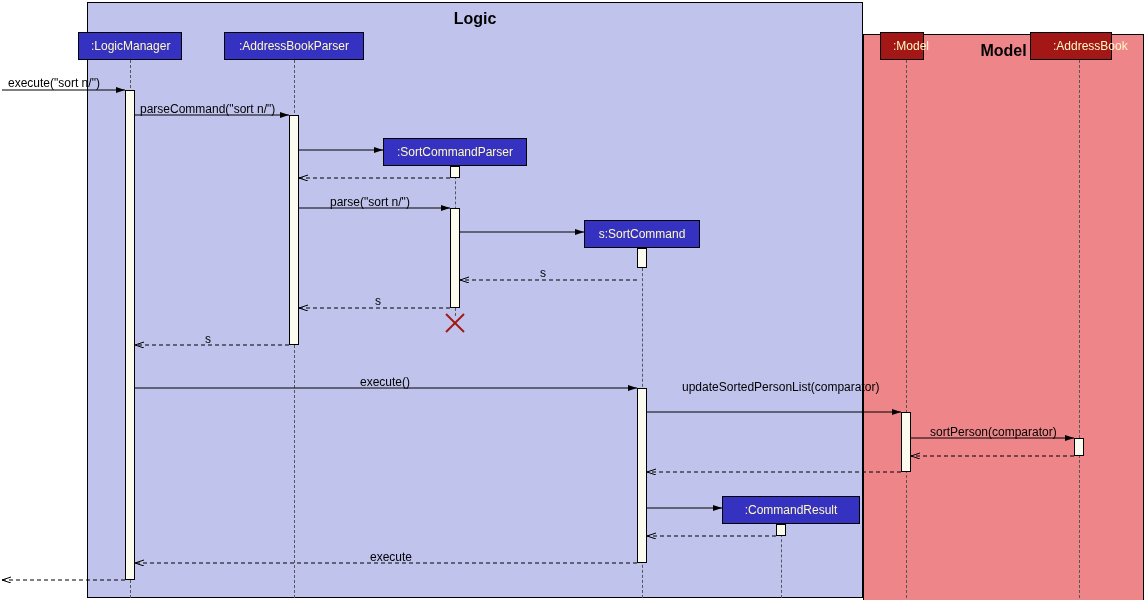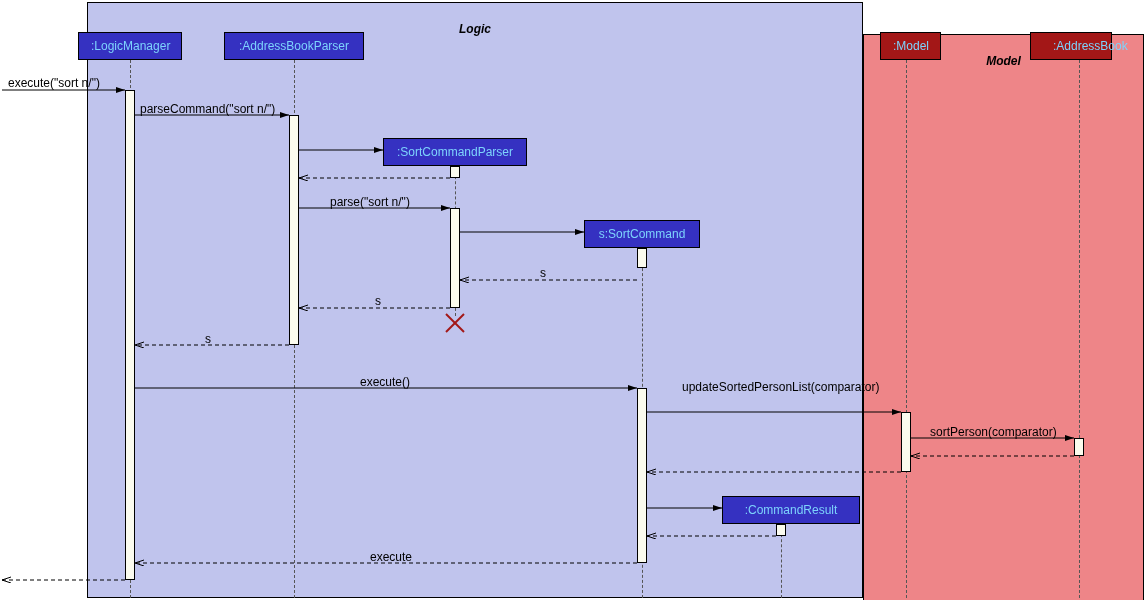--- a/index.html
+++ b/index.html
@@ -12,39 +12,38 @@
     height: 600px;
     position: relative;
   }
   .frame {
     position: absolute;
     border: 1px solid #000;
     box-sizing: border-box;
   }
   .frame-label {
     position: absolute;
-    top: 17px;
+    top: 5px;
     left: 50%;
     transform: translateX(-50%);
     font-weight: bold;
-    font-size: 12px;
+    font-size: 16px;
     padding: 2px 6px;
-    font-style: italic;
   }
   .frame-logic {
     background: #c0c4ed;
   }
   .frame-model {
     background: #ee8588;
   }
   .participant {
     position: absolute;
     padding: 6px 12px;
     border: 1px solid #000;
-    color: #7dd3fc;
+    color: #fef9c3;
     font-size: 12px;
     text-align: center;
     box-sizing: border-box;
   }
   .participant.blue {
     background: #3531c1;
   }
   .participant.red {
     background: #a31717;
   }
@@ -80,21 +79,21 @@
 
 <div class="frame frame-logic" style="left:87px; top:2px; width:776px; height:596px;">
   <span class="frame-label">Logic</span>
 </div>
 <div class="frame frame-model" style="left:863px; top:2px; width:281px; height:571px;margin-top:32px;">
   <span class="frame-label">Model</span>
 </div>
 
 <div class="participant blue" style="left:78px; top:32px; width:104px;"><span>:LogicManager</span></div>
 <div class="participant blue" style="left:224px; top:32px; width:140px;"><span>:AddressBookParser</span></div>
-<div class="participant red" style="left:880px; top:32px; width:61px;"><span>:Model</span></div>
+<div class="participant red" style="left:880px; top:32px; width:44px;"><span>:Model</span></div>
 <div class="participant red" style="left:1030px; top:32px; width:82px;padding-left:22px;"><span>:AddressBook</span></div>
 
 <div class="participant blue" style="left:383px; top:138px; width:144px;"><span>:SortCommandParser</span></div>
 <div class="participant blue" style="left:584px; top:220px; width:116px;"><span>s:SortCommand</span></div>
 <div class="participant blue" style="left:722px; top:496px; width:138px;"><span>:CommandResult</span></div>
 
 <div class="lifeline" style="left:130px; top:60px; height:538px;"></div>
 <div class="lifeline" style="left:294px; top:60px; height:538px;"></div>
 <div class="lifeline" style="left:455px; top:166px; height:150px;"></div>
 <div class="lifeline" style="left:642px; top:248px; height:350px;"></div>

